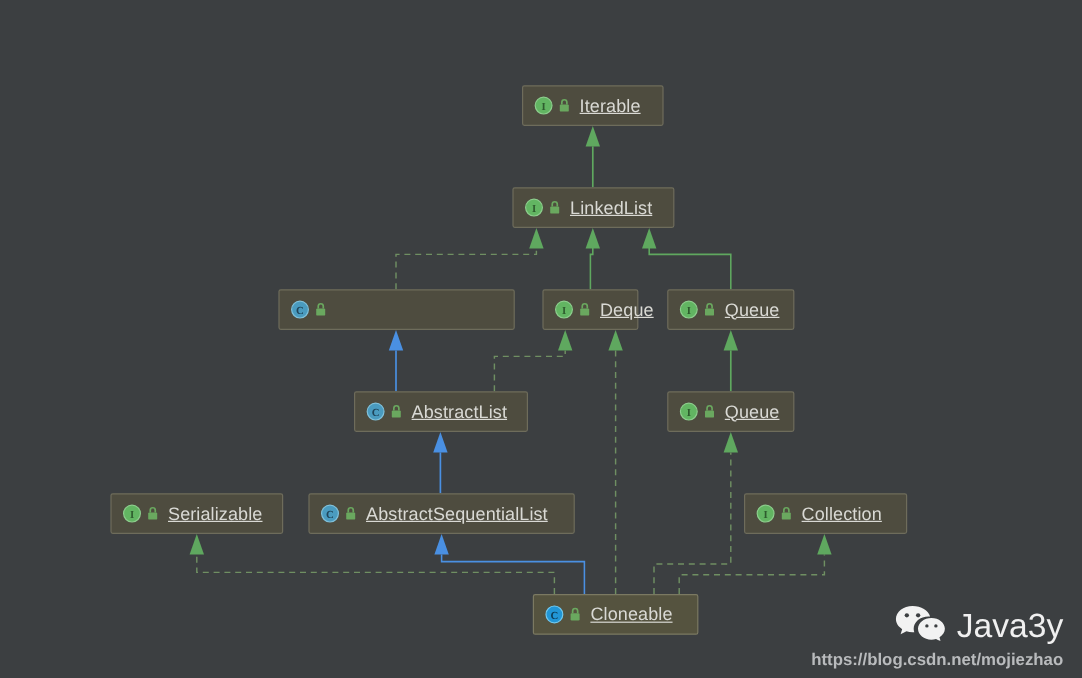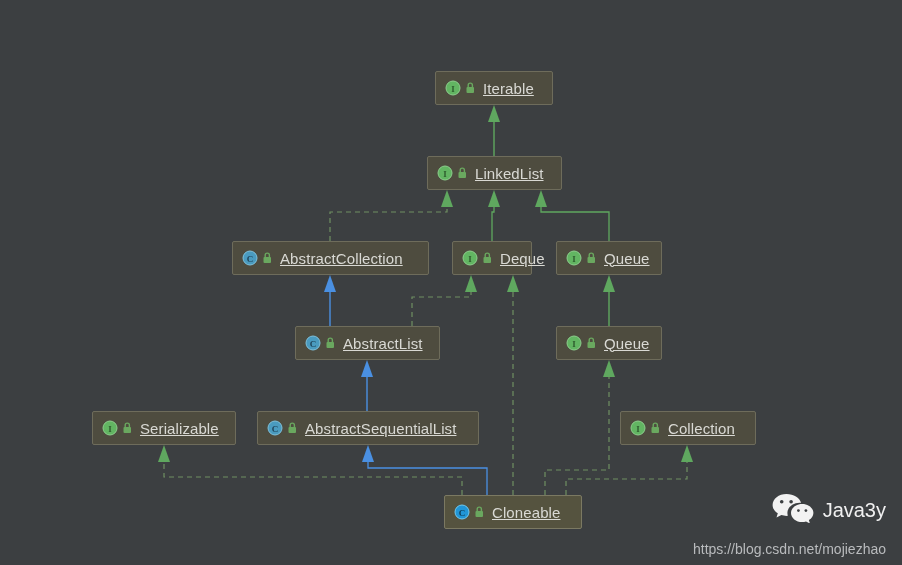--- a/index.html
+++ b/index.html
@@ -60,26 +60,27 @@
     pointer-events: none;
   }
   .wm-row {
     display: flex;
     align-items: center;
     justify-content: flex-end;
     gap: 8px;
   }
   .wm-name {
     color: #f0f0f0;
-    font-size: 20px;
+    font-size: 28px;
   }
   .wm-url {
-    margin-top: 14px;
+    margin-top: 2px;
     color: #b9bbbd;
     font-size: 14px;
+    font-weight: bold;
   }
 </style>
 </head>
 <body>
 
 <div id="canvas">
 
   <svg id="edge-layer" viewBox="0 0 902 565" width="902" height="565" xmlns="http://www.w3.org/2000/svg">
 
     <g>
@@ -173,21 +174,20 @@
       </div>
       <div class="node" style="left: 232px; top: 241px; width: 197px;">
         <svg width="16" height="16" viewBox="0 0 16 16" class="ic">
           <circle cx="8" cy="8" r="7" fill="#4a9bbf" stroke="#7fc0da" stroke-width="1"></circle>
           <text x="8" y="11.6" text-anchor="middle" font-size="9" font-family="&quot;Liberation Serif&quot;, serif" font-weight="bold" fill="#20455a">C</text>
         </svg>
         <svg width="13" height="14" viewBox="0 0 13 14" class="ic">
           <path d="M4.2 6 V4.2 A2.1 2.1 0 0 1 8.4 4.2 V6" fill="none" stroke="#6aa85f" stroke-width="1.4"></path>
           <rect x="2.5" y="6" width="7.5" height="6" rx="1" fill="#6aa85f"></rect>
         </svg>
-        <span class="node-label">AbstractCollection</span>
       </div>
       <div class="node" style="left: 452px; top: 241px; width: 80px;">
         <svg width="16" height="16" viewBox="0 0 16 16" class="ic">
           <circle cx="8" cy="8" r="7" fill="#62b562" stroke="#8ccd8c" stroke-width="1"></circle>
           <text x="8" y="11.6" text-anchor="middle" font-size="9" font-family="&quot;Liberation Serif&quot;, serif" font-weight="bold" fill="#2e5c2e">I</text>
         </svg>
         <svg width="13" height="14" viewBox="0 0 13 14" class="ic">
           <path d="M4.2 6 V4.2 A2.1 2.1 0 0 1 8.4 4.2 V6" fill="none" stroke="#6aa85f" stroke-width="1.4"></path>
           <rect x="2.5" y="6" width="7.5" height="6" rx="1" fill="#6aa85f"></rect>
         </svg>

